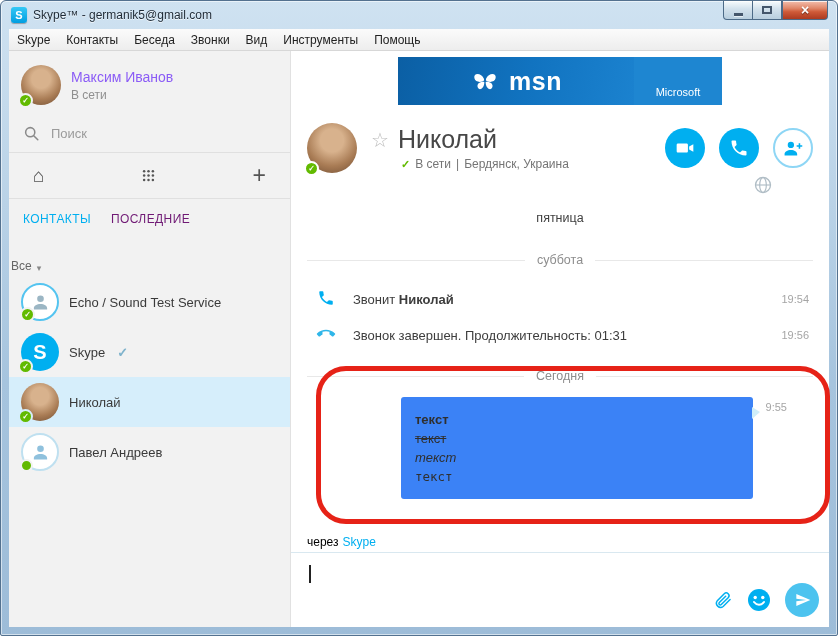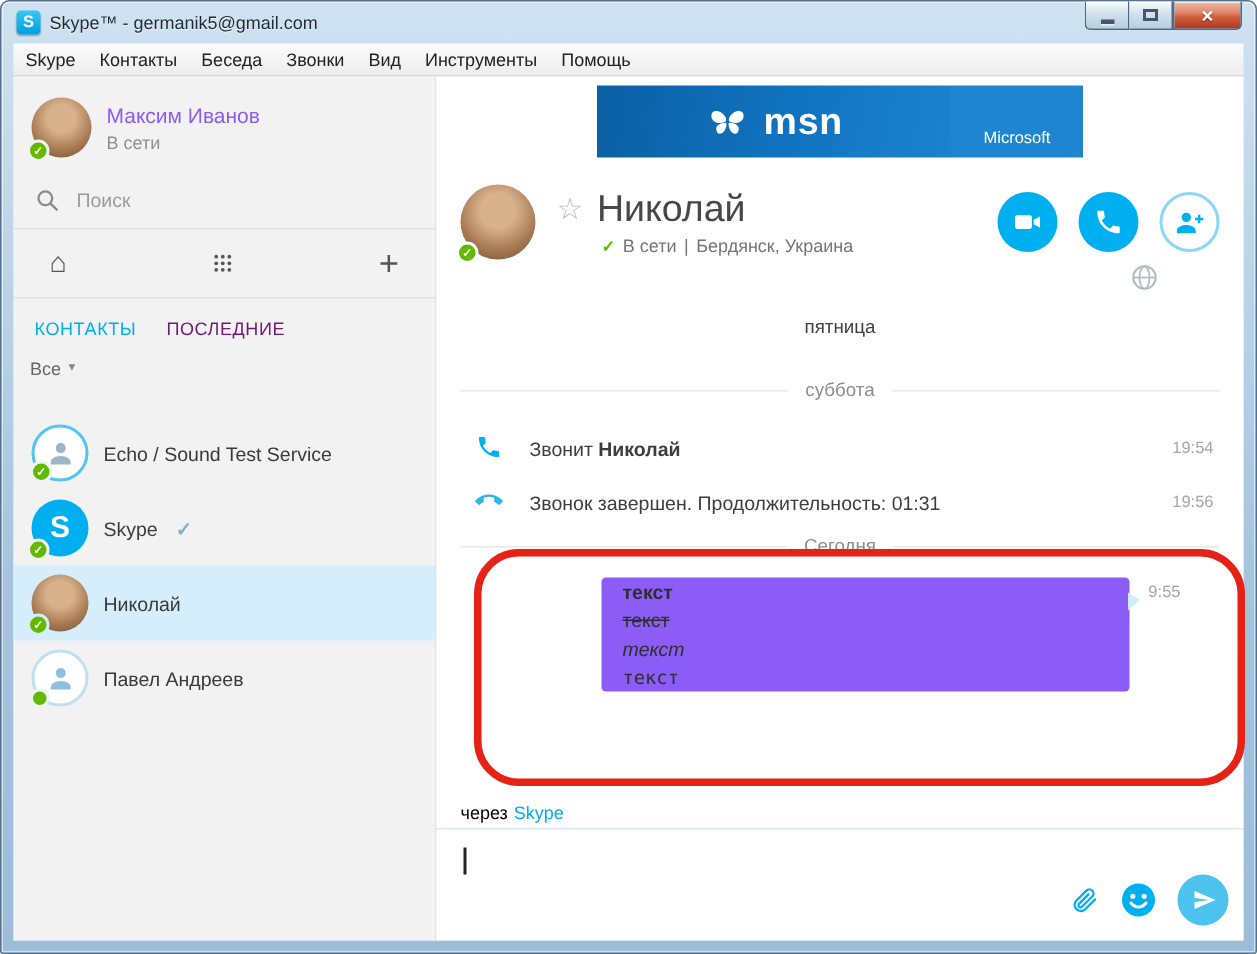--- a/index.html
+++ b/index.html
@@ -71,21 +71,21 @@
   .quick-row { height:46px; display:flex; align-items:center; justify-content:space-between;
     padding:0 24px; border-bottom:1px solid #e0e0e0; color:#555; }
   .q-home { font-size:19px; cursor:pointer; }
   .q-plus { font-size:23px; color:#555; cursor:pointer; line-height:1; }
   .q-dial { cursor:pointer; display:flex; }
 
   .tabs-row { height:40px; display:flex; align-items:center; gap:20px; padding:0 14px; }
   .tab { font-size:12px; letter-spacing:.4px; color:#701a75; cursor:pointer; }
   .tab.active { color:#00aff0; }
 
-  .filter-row { height:34px; display:flex; align-items:flex-start; gap:5px; padding:0 11px;
+  .filter-row { height:34px; display:flex; align-items:flex-end; gap:5px; padding:0 2px;
     font-size:12px; color:#666; cursor:pointer; }
   .caret-glyph { font-size:9px; color:#888; }
 
   .contacts { flex:1; padding-top:4px; }
   .contact { height:50px; display:flex; align-items:center; gap:10px; padding:0 12px; cursor:pointer; }
   .contact.selected { background:#d6eefb; }
   .contact .avatar { width:38px; height:38px; }
   .contact.selected .badge { border-color:#d6eefb; }
   .cname { font-size:13px; color:#3a3a3a; }
   .av-ring { background:#fff; border:2px solid #54c4f0; display:flex; align-items:center; justify-content:center; }
@@ -127,33 +127,33 @@
   .cbtn.outline svg { fill:#00aff0; width:21px; height:21px; }
 
   .globe { position:absolute; top:124px; right:56px; width:20px; height:20px; opacity:.85; }
 
   .log { position:absolute; top:150px; left:16px; right:16px; }
   .day-link { text-align:center; color:#404040; font-size:12.5px; margin-top:10px; }
   .divider { display:flex; align-items:center; margin-top:28px; color:#8d8d8d; font-size:12.5px; }
   .divider::before, .divider::after { content:""; flex:1; height:1px; background:#e8e8e8; }
   .divider::before { margin-right:12px; }
   .divider::after { margin-left:12px; }
-  .divider.today { margin-top:12px; }
+  .divider.today { margin-top:24px; }
 
   .event { display:flex; align-items:center; margin-top:22px; padding:0 4px; }
   .event + .event { margin-top:16px; }
   .event-icon { width:20px; height:20px; flex:none; margin-left:6px; }
   .event-icon svg { width:18px; height:18px; fill:#00aff0; }
   .event-icon.ended svg { transform:rotate(135deg); fill:#2fb6e9; }
   .event-text { margin-left:16px; font-size:13px; color:#3d3d3d;text-align:center; }
   .event-time { margin-left:auto; font-size:11px; color:#a5a5a5; }
 
   .msg-row { position:relative; margin-top:14px; height:96px; }
-  .bubble { position:absolute; left:94px; top:0; width:352px; background:#8b5cf6;
-    border-radius:3px; padding:0 14px; font-size:13px; color:#2f2f2f; line-height:19px; }
+  .bubble { position:absolute; left:94px; top:0; width:352px; background:#3b82f6;
+    border-radius:3px; padding:13px 14px; font-size:13px; color:#2f2f2f; line-height:19px; }
   .bubble::after { content:""; position:absolute; right:-7px; top:10px; width:0; height:0;
     border-left:8px solid #cfeef9; border-top:5px solid transparent; border-bottom:7px solid transparent; }
   .msg-time { position:absolute; right:26px; top:4px; font-size:11px; color:#a5a5a5; }
   .l-bold { font-weight:bold; }
   .l-strike { text-decoration:line-through; }
   .l-italic { font-style:italic; }
   .l-mono { font-family:"DejaVu Sans Mono", monospace; font-size:12.5px; }
 
   .composer { position:absolute; left:0; right:0; bottom:0; height:96px; }
   .via-row { height:22px; display:flex; align-items:center; gap:4px; padding:0 16px;

